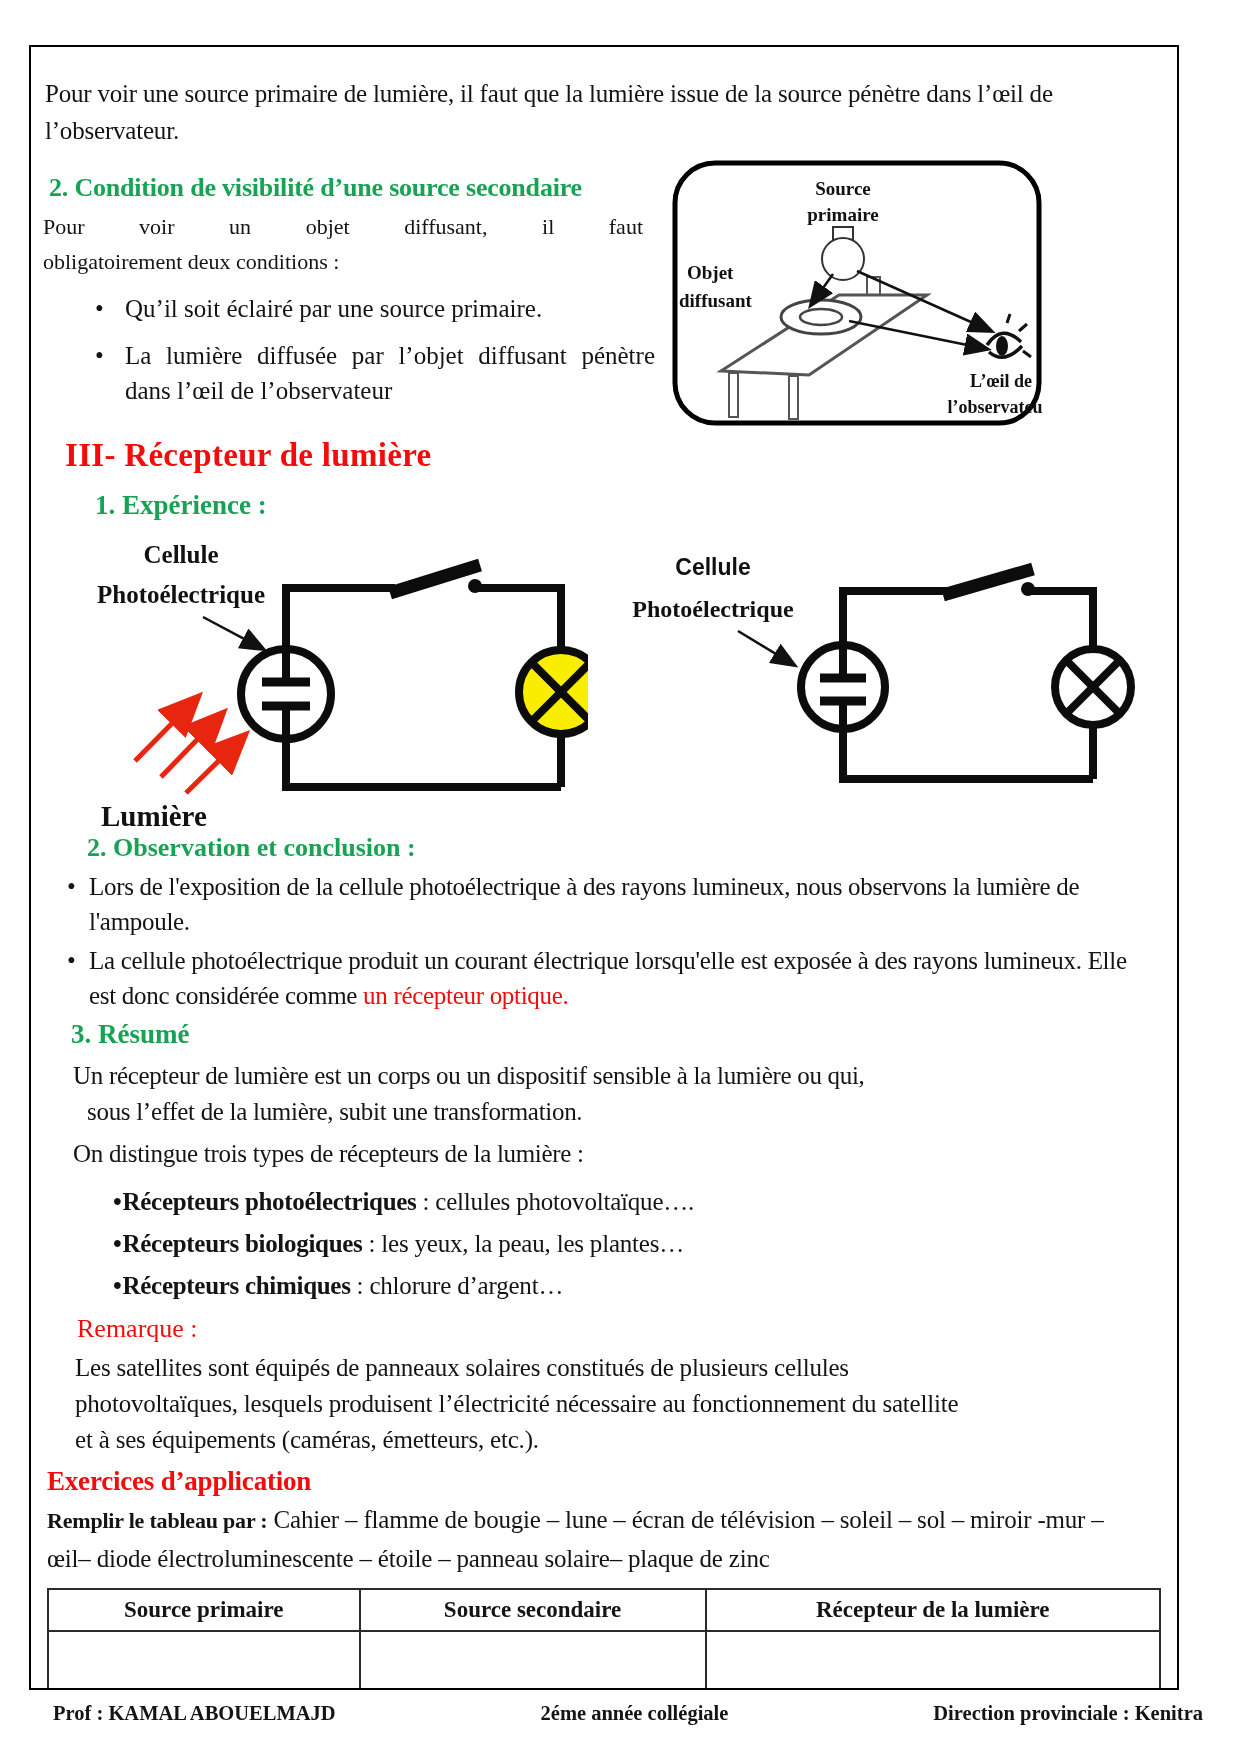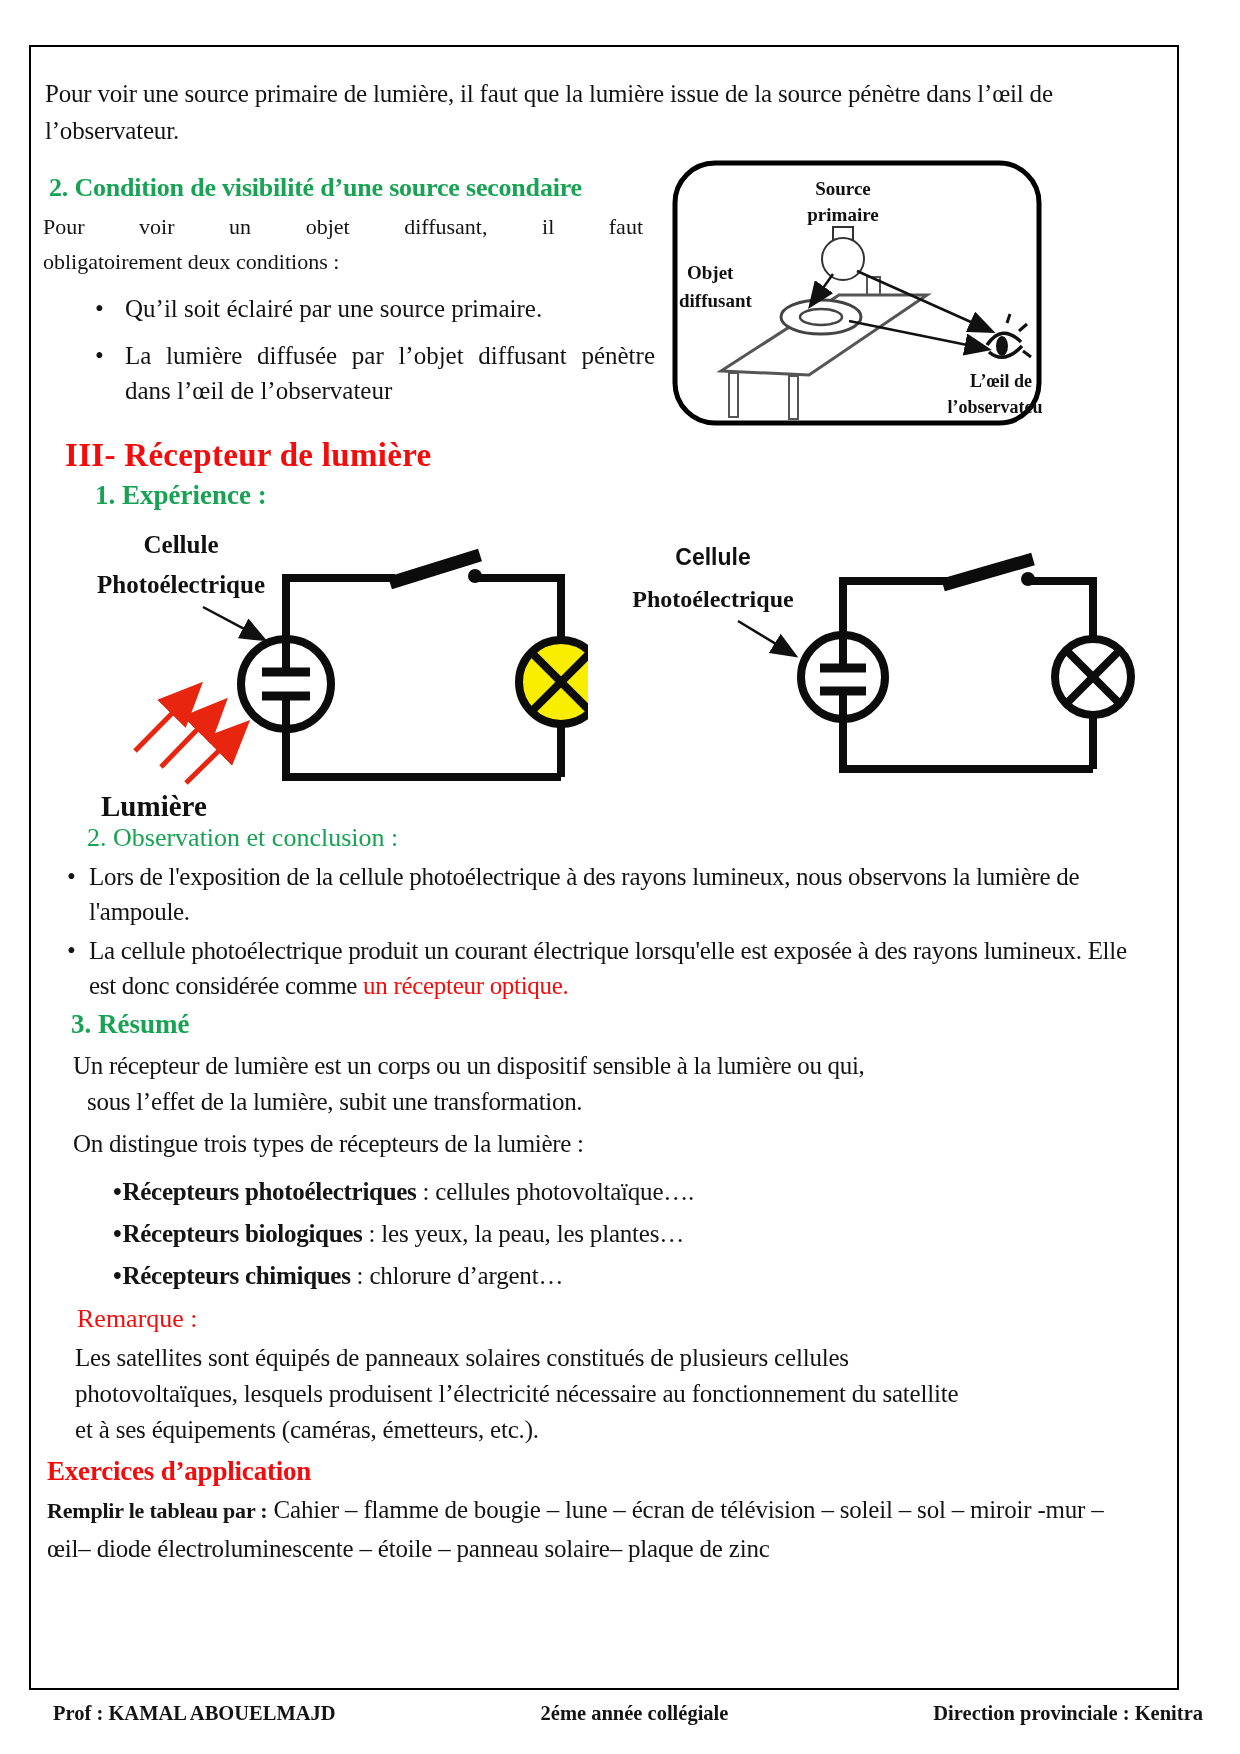--- a/index.html
+++ b/index.html
@@ -15,24 +15,24 @@
   .col-left{width:614px;}
   .col-right{margin-left:14px;margin-top:-14px;}
   .h-green{color:var(--green);font-weight:bold;font-size:26px;margin:0 0 6px 6px;letter-spacing:-0.2px;}
   .p-just{font-size:22px;line-height:35px;width:600px;margin:0;}
   .p-just .l1{display:block;text-align:justify;text-align-last:justify;}
   .p-just .l2{display:block;}
   ul.cond{list-style:none;margin:12px 0 0 0;padding:0 0 0 52px;width:560px;}
   ul.cond li{font-size:25px;line-height:35px;margin-bottom:12px;text-align:justify;
              padding-left:30px;text-indent:-30px;}
   ul.cond li::before{content:"•";display:inline-block;width:30px;text-indent:0;}
-  .h-red-main{color:var(--red);font-size:33px;font-weight:bold;margin:4px 0 6px 22px;letter-spacing:0.3px;}
+  .h-red-main{color:var(--red);font-size:33px;font-weight:bold;margin:4px 0 16px 22px;letter-spacing:0.3px;}
   .h-exp{color:var(--green);font-weight:bold;font-size:27px;margin:0 0 2px 52px;}
   .circuits{display:flex;align-items:flex-start;margin:8px 0 0 0;}
-  .h-obs{color:var(--green);font-weight:normal;font-size:26px;margin:2px 0 6px 44px;}
+  .h-obs{color:var(--green);font-weight:bold;font-size:26px;margin:2px 0 6px 44px;}
   ul.obs{list-style:none;margin:0;padding:0 0 0 4px;width:1110px;}
   ul.obs li{font-size:25px;line-height:35px;margin-bottom:4px;padding-left:42px;text-indent:-22px;letter-spacing:-0.3px;}
   ul.obs li::before{content:"•";display:inline-block;width:22px;text-indent:0;}
   .red-text{color:var(--red);}
   .h-resume{color:var(--green);font-weight:bold;font-size:27px;margin:6px 0 8px 28px;}
   .resume div{font-size:25px;line-height:36px;margin-left:30px;letter-spacing:-0.3px;}
   .resume .ind{margin-left:44px;}
   .resume .sp{margin-top:6px;}
   .receptors{margin:16px 0 0 0;}
   .receptors div{font-size:25px;margin:0 0 14px 70px;letter-spacing:-0.2px;}
@@ -222,20 +222,36 @@
     <div class="h-remark">Remarque :</div>
     <div class="remark">
       <div>Les satellites sont équipés de panneaux solaires constitués de plusieurs cellules</div>
       <div>photovoltaïques, lesquels produisent l’électricité nécessaire au fonctionnement du satellite</div>
       <div>et à ses équipements (caméras, émetteurs, etc.).</div>
     </div>
 
     <div class="h-exo">Exercices d’application</div>
     <p class="instruction"><b>Remplir le tableau par :</b><span> Cahier  – flamme de bougie – lune – écran de télévision  – soleil – sol  – miroir -mur  – œil– diode électroluminescente  – étoile – panneau solaire– plaque de zinc</span></p>
 
+    <table class="fill">
+      <thead>
+        <tr>
+          <th>Source primaire</th>
+          <th>Source secondaire</th>
+          <th>Récepteur de la lumière</th>
+        </tr>
+      </thead>
+      <tbody>
+        <tr>
+          <td></td>
+          <td></td>
+          <td></td>
+        </tr>
+      </tbody>
+    </table>
 
   </div>
 
   <div class="footer">
     <span>Prof : KAMAL ABOUELMAJD</span>
     <span>2éme année collégiale</span>
     <span>Direction provinciale : Kenitra</span>
   </div>
 </div>
 

